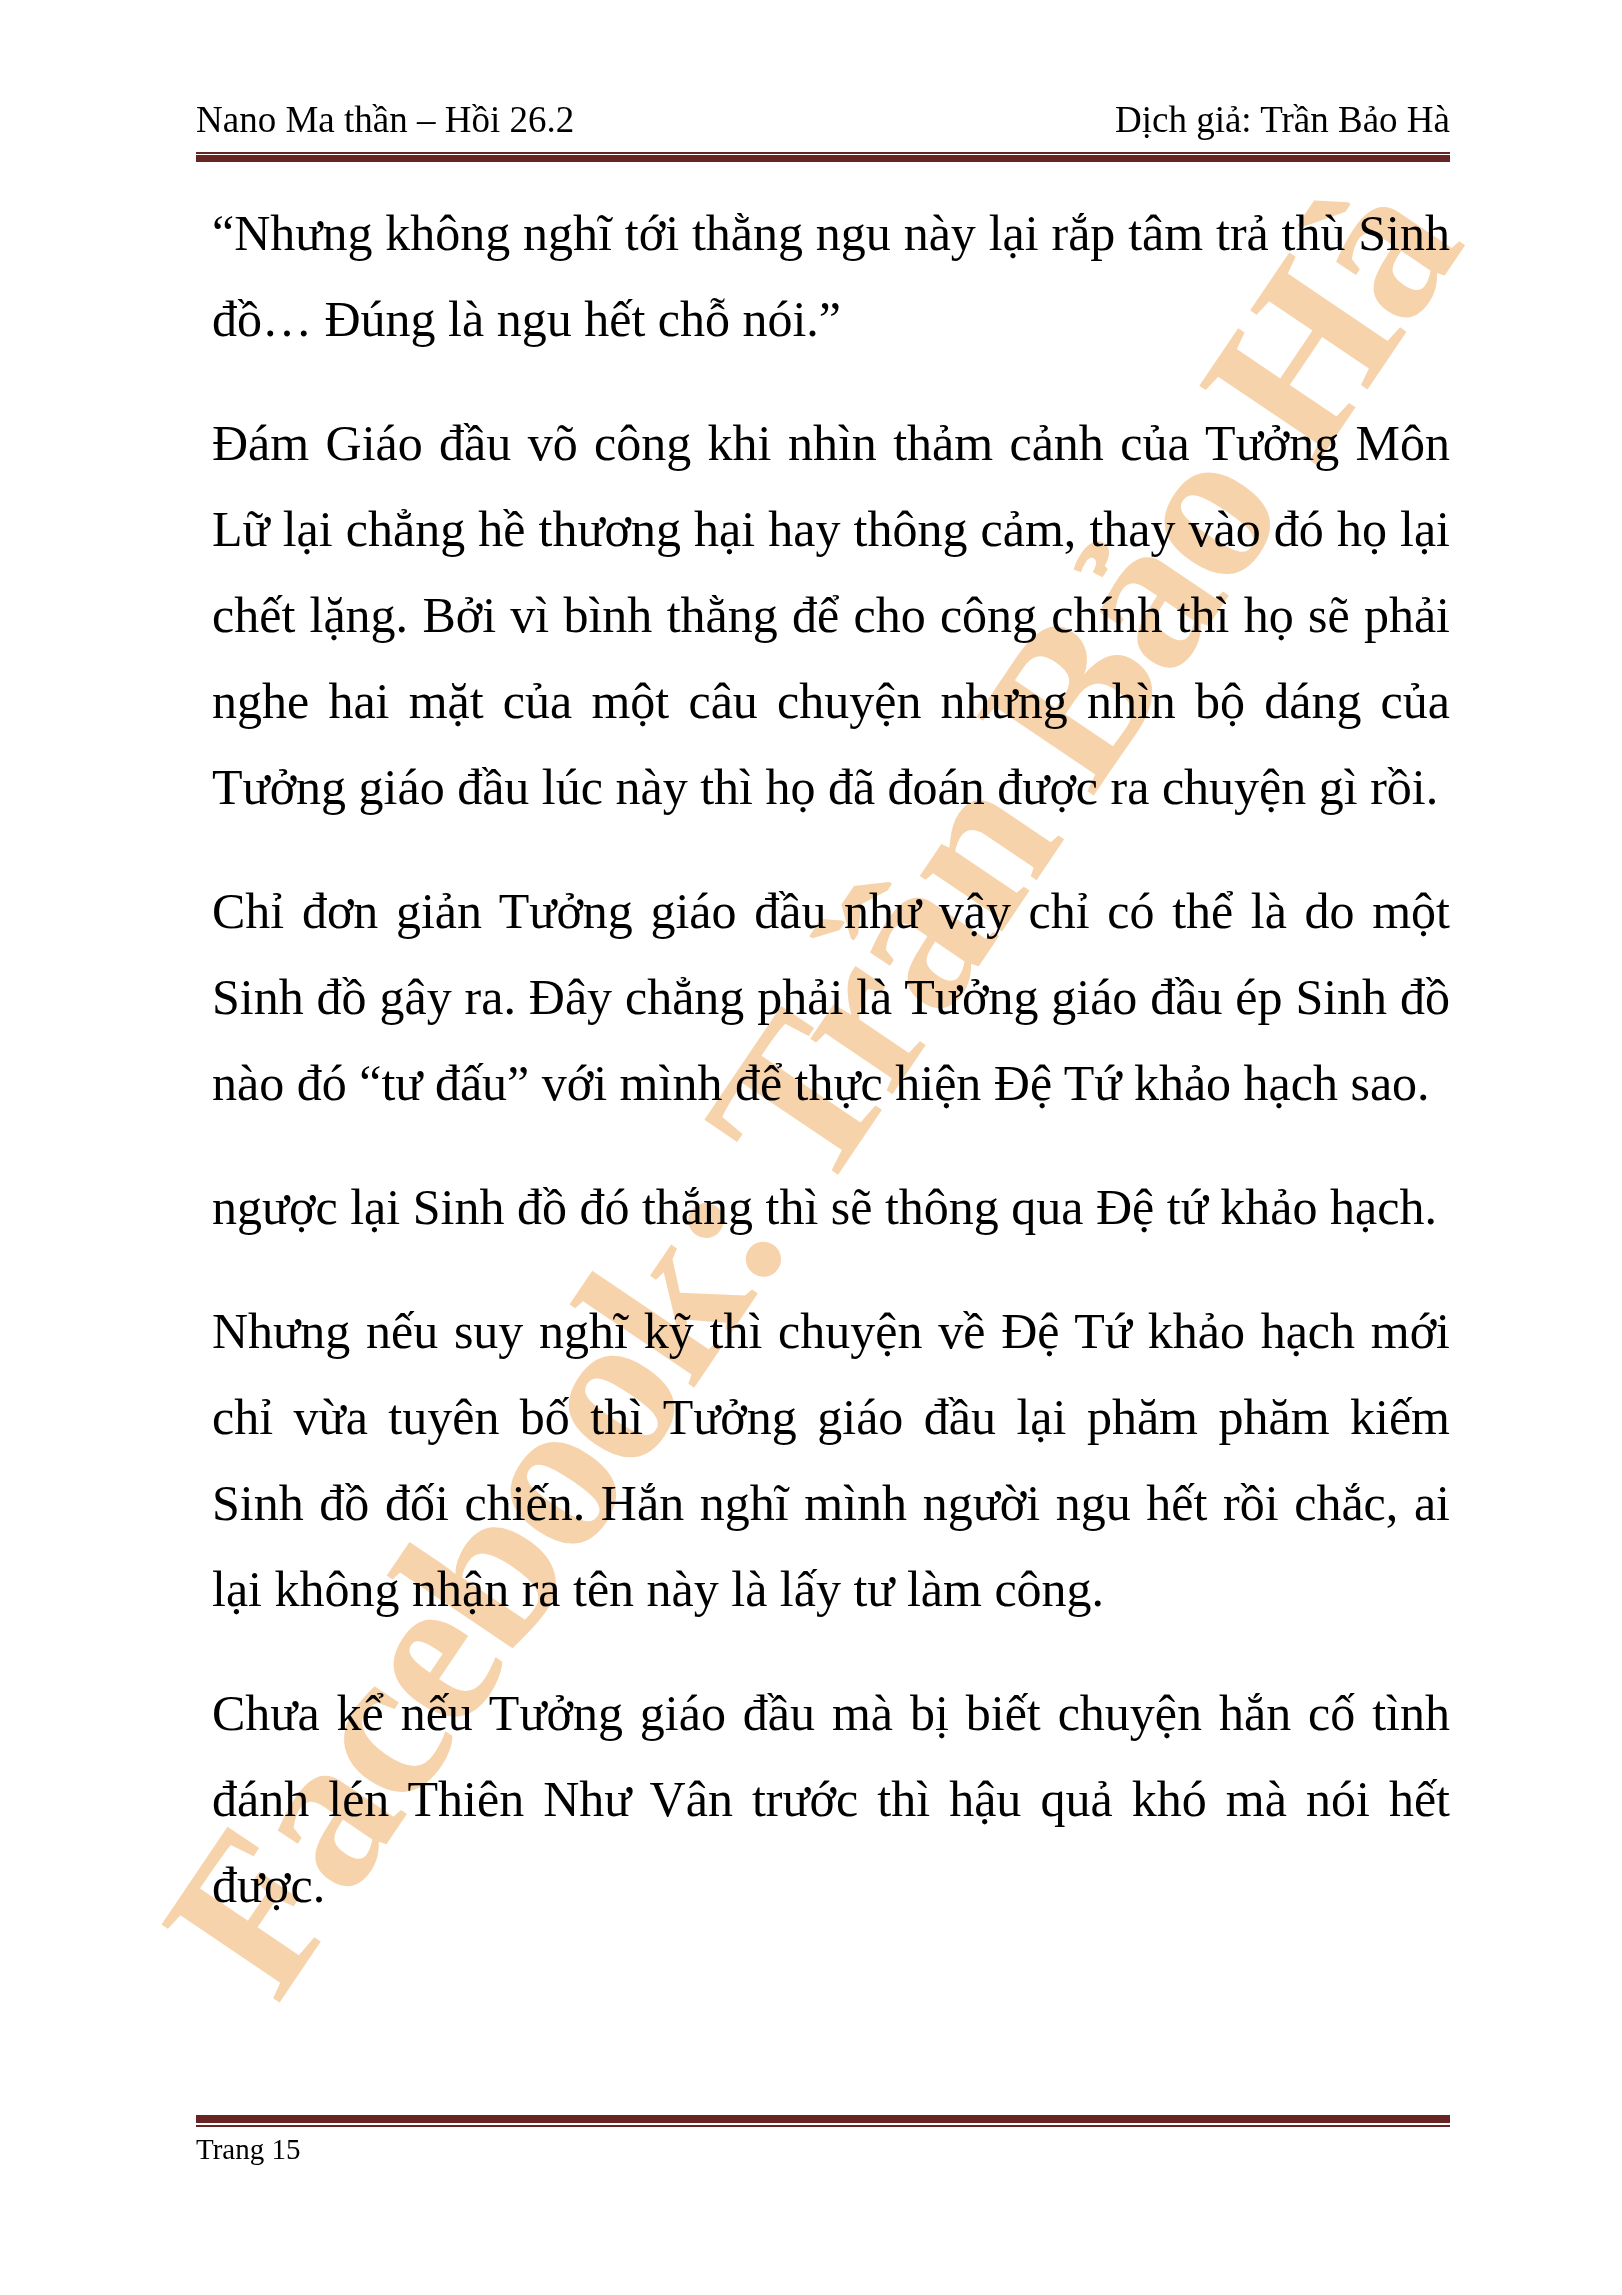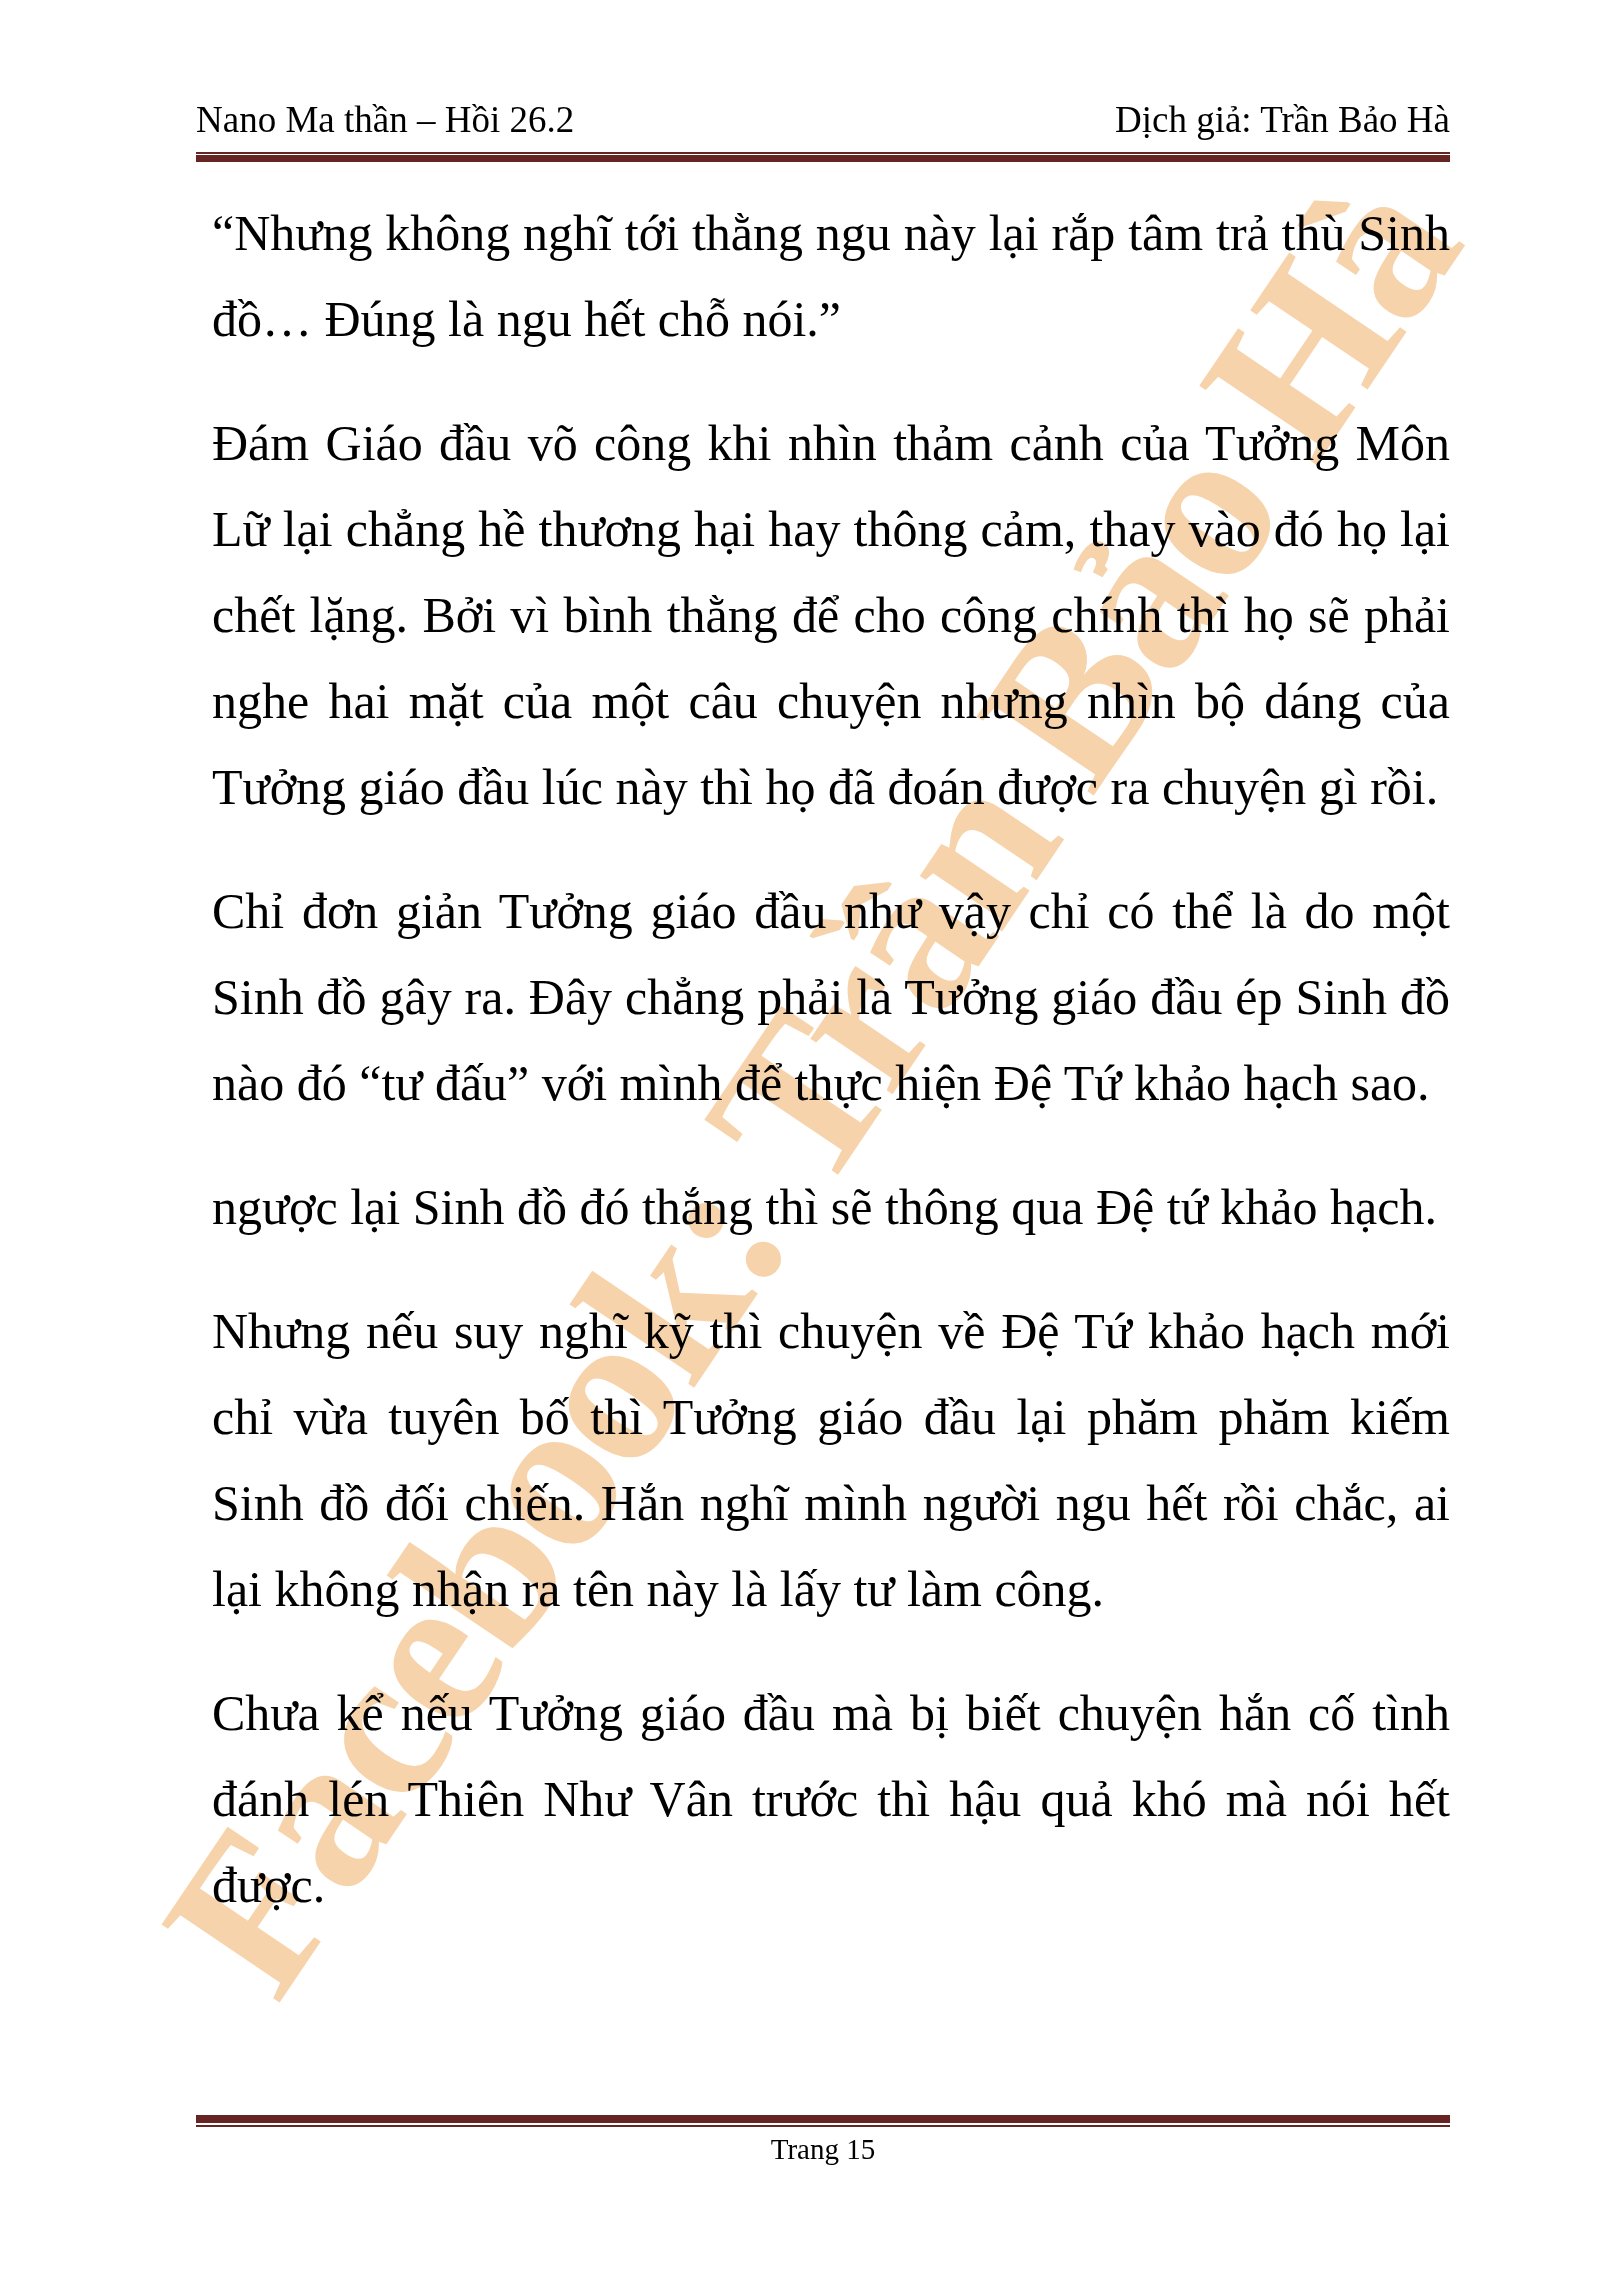--- a/index.html
+++ b/index.html
@@ -84,21 +84,21 @@
     height: 2px;
     border-top: 8.5px solid;
     border-bottom: 2px solid;
     z-index: 2;
   }
   .footer {
     position: absolute;
     left: 196px;
     right: 173px;
     top: 2132px;
-    text-align: center;
+    text-align: left;
     font-size: 29px;
     line-height: 34px;
     z-index: 2;
   }
 </style>
 </head>
 <body>
 
 <div class="page">
 

